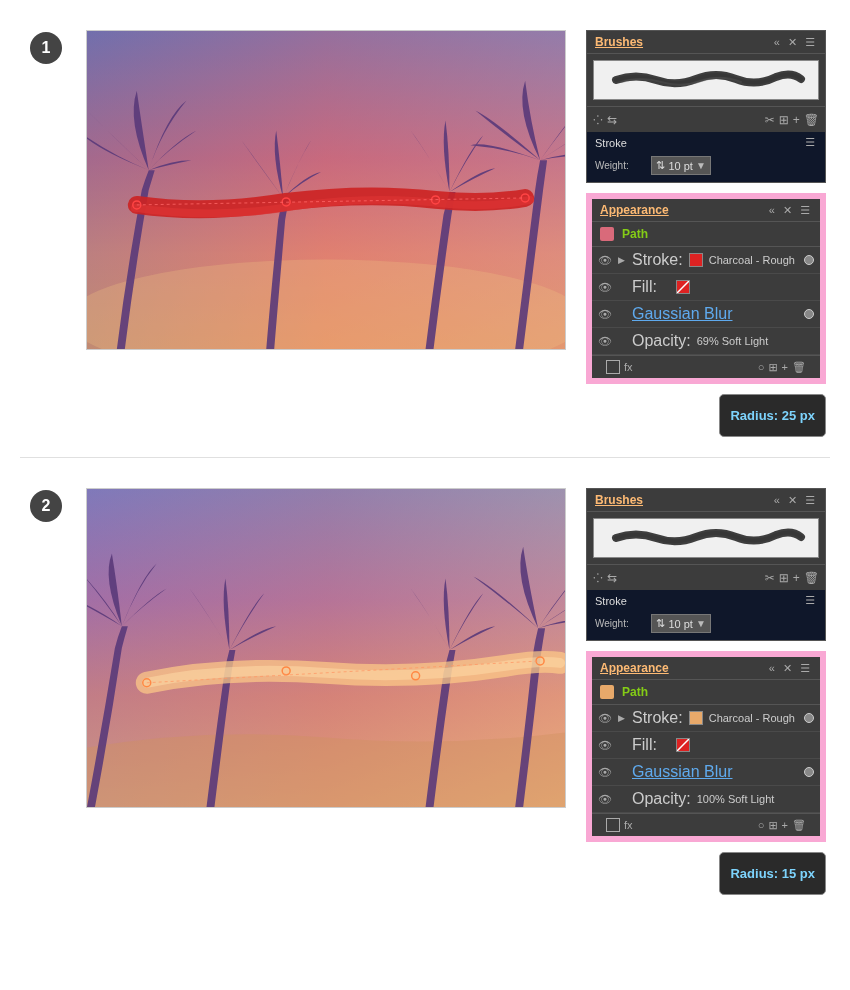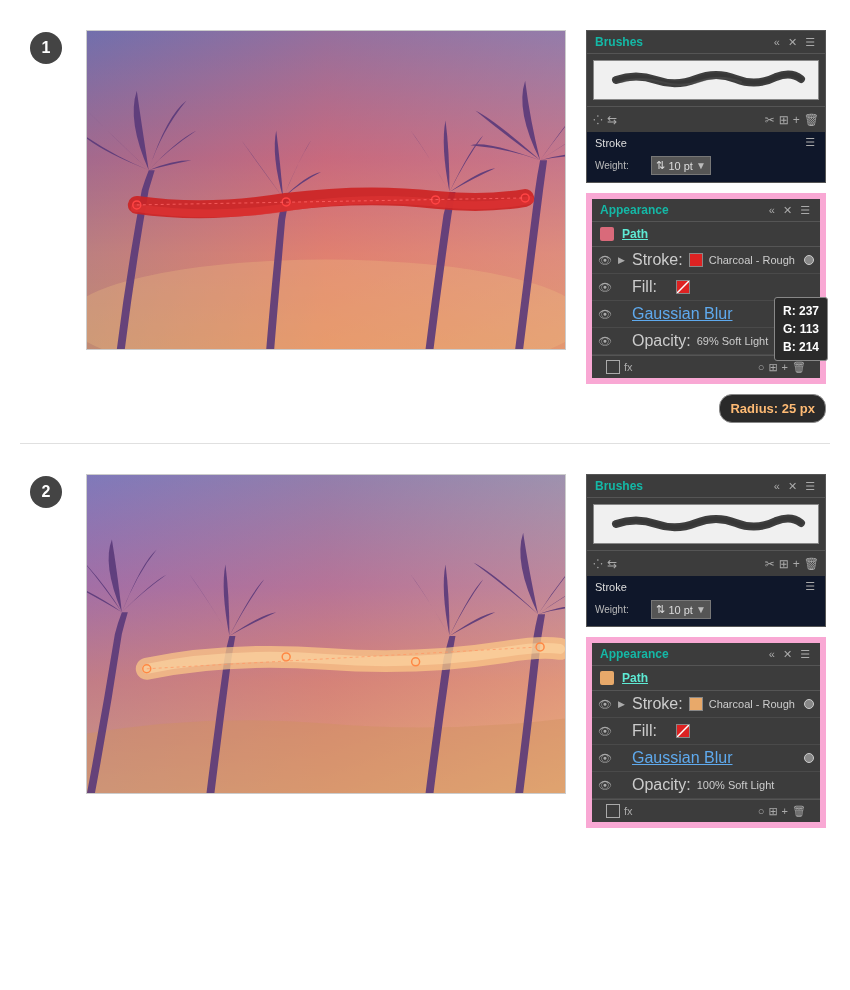--- a/index.html
+++ b/index.html
@@ -63,23 +63,24 @@
     .panel-titlebar {
       display: flex;
       justify-content: space-between;
       align-items: center;
       padding: 4px 8px;
       background: #3c3c3c;
       border-bottom: 1px solid #555;
     }
 
     .panel-title {
-      color: #14b8a6;
+      color: #fdba74;
       font-size: 12px;
       font-weight: bold;
+      text-decoration: underline;
     }
 
     .panel-controls {
       display: flex;
       gap: 4px;
       align-items: center;
     }
 
     .panel-btn {
       color: #aaa;
@@ -184,24 +185,23 @@
     }
 
     .path-color-dot {
       width: 14px;
       height: 14px;
       border-radius: 2px;
       flex-shrink: 0;
     }
 
     .path-label {
-      color: #5eead4;
+      color: #84cc16;
       font-size: 12px;
       font-weight: bold;
-      text-decoration: underline;
     }
 
     .appearance-row {
       display: flex;
       align-items: center;
       gap: 6px;
       padding: 4px 6px;
       border-bottom: 1px solid #4a4a4a;
       position: relative;
     }
@@ -271,23 +271,23 @@
       right: -8px;
       top: 50px;
       z-index: 20;
       white-space: nowrap;
       line-height: 1.5;
     }
 
     .radius-tooltip {
       background: #2a2a2a;
       border: 1px solid #888;
-      border-radius: 13px;
-      padding: 6px 10px;
-      color: #fdba74;
+      border-radius: 5px;
+      padding: 13px 10px;
+      color: #7dd3fc;
       font-size: 13px;
       font-weight: bold;
       white-space: nowrap;
     }
 
     .panels-with-tooltip {
       position: relative;
     }
 
     
@@ -426,25 +426,20 @@
       </div>
 
       <div class="appearance-row">
         <span class="eye-icon">👁</span>
         <span class="expand-arrow">▶</span>
         <span class="row-label">Stroke:</span>
         <div class="color-swatch" style="background:#dd2222; border-color:#888;"></div>
         <span class="row-text">Charcoal - Rough</span>
         <div class="circle-handle"></div>
 
-        <div class="color-tooltip">
-          <div>R: 237</div>
-          <div>G: 113</div>
-          <div>B: 214</div>
-        </div>
       </div>
 
       <div class="appearance-row">
         <span class="eye-icon">👁</span>
         <span class="expand-arrow"> </span>
         <span class="row-label">Fill:</span>
         <div class="color-swatch" style="background:#dd2222; border-color:#888; position:relative;">
           <svg width="12" height="12" style="position:absolute;top:0;left:0;">
               <line x1="0" y1="12" x2="12" y2="0" stroke="white" stroke-width="1.5"></line>
             </svg>
@@ -641,14 +636,17 @@
         <span style="width:14px; height:14px; border:1px solid #aaa; display:inline-block;"></span>
         <span class="footer-icon">fx</span>
         <span style="flex:1;"></span>
         <span class="footer-icon">○</span>
         <span class="footer-icon">⊞</span>
         <span class="footer-icon">+</span>
         <span class="footer-icon">🗑</span>
       </div>
     </div>
 
+    <div style="display:flex; justify-content:flex-end; margin-top:10px;">
+      <div class="radius-tooltip">Radius: 15 px</div>
+    </div>
   </div>
 </div>
 
 </body></html>

